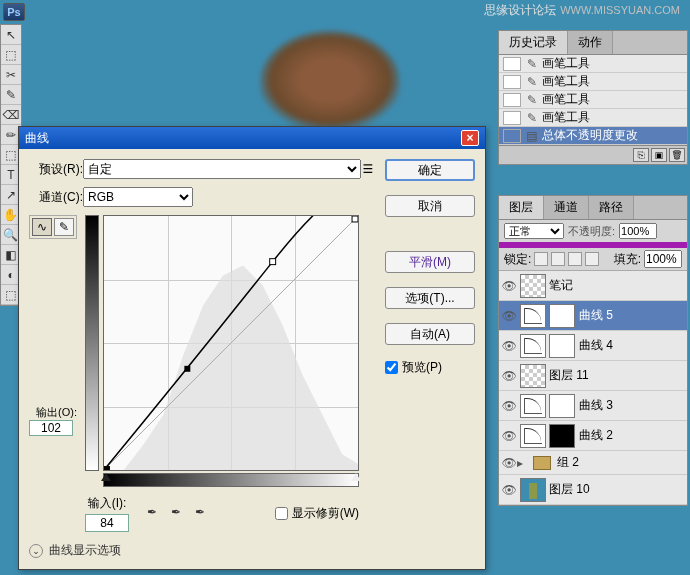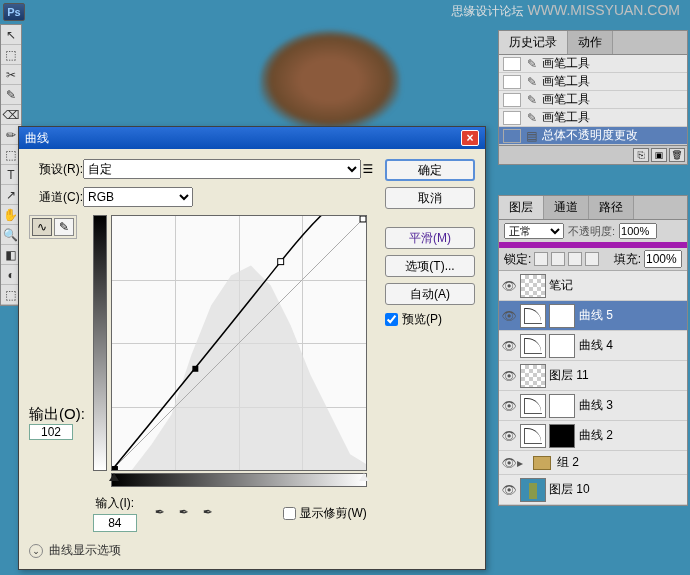--- a/index.html
+++ b/index.html
@@ -1,19 +1,19 @@
 <!DOCTYPE html>
 <html><head>
 <meta charset="utf-8">
 <style>
 * { margin: 0; padding: 0; box-sizing: border-box; font-family: "Microsoft YaHei", SimSun, sans-serif; font-size: 12px; }
 body { background: #3d8db1; width: 690px; height: 575px; position: relative; overflow: hidden; }
 
 .watermark { position: absolute; top: 2px; right: 10px; color: #e0e0e0; font-size: 11px; z-index: 1; }
-.watermark .sub { color: #c0c0c0; font-size: 14px; margin-left: 4px; }
+.watermark .sub { color: #c0c0c0; font-size: 11px; margin-left: 4px; }
 
 .ps-logo { position: absolute; top: 3px; left: 3px; width: 22px; height: 18px; background: linear-gradient(#3a5a8a, #1a3a6a); border: 1px solid #555; color: #9cf; font-weight: bold; font-size: 11px; text-align: center; line-height: 16px; border-radius: 2px; }
 
 .toolbox { position: absolute; top: 24px; left: 0; width: 22px; background: #e0e0e0; border: 1px solid #888; }
 .toolbox .tool { width: 20px; height: 20px; border-bottom: 1px solid #bbb; display: flex; align-items: center; justify-content: center; color: #333; cursor: pointer; }
 
 .canvas-person { position: absolute; top: 30px; left: 260px; width: 140px; height: 100px; background: radial-gradient(ellipse at center, #8b5a3c 30%, #6b4a2c 60%, transparent 75%); border-radius: 50% 50% 30% 30%; filter: blur(2px); }
 
 
 .history-panel { position: absolute; top: 30px; right: 2px; width: 190px; background: #d6d6d6; border: 1px solid #888; }
@@ -75,21 +75,21 @@
 .curve-grid svg { position: absolute; inset: 0; }
 .hgrad { width: 256px; height: 14px; background: linear-gradient(to right, #000, #fff); border: 1px solid #666; margin-left: 18px; margin-top: 2px; position: relative; }
 .hgrad .tri { position: absolute; top: -1px; width: 0; height: 0; border-left: 5px solid transparent; border-right: 5px solid transparent; border-bottom: 8px solid #222; }
 
 .io-row { display: flex; align-items: center; gap: 6px; margin-top: 8px; }
 .io-row .col { display: flex; flex-direction: column; align-items: center; gap: 2px; }
 .io-row input { width: 44px; height: 18px; border: 1px solid #7a9; text-align: center; }
 .droppers { display: flex; gap: 6px; margin-left: 8px; }
 .dropper { width: 18px; height: 18px; color: #333; cursor: pointer; text-align: center; }
 
-.curves-right { width: 90px; display: flex; flex-direction: column; gap: 6px; align-items: stretch; }
+.curves-right { width: 90px; display: flex; flex-direction: column; gap: 14px; align-items: stretch; }
 .btn { height: 22px; border: 1px solid #888; background: #f4f4f4; border-radius: 3px; cursor: pointer; }
 .btn.primary { border: 2px solid #5a8fd8; }
 .btn.disabled { color: #4c1d95; }
 .chk { display: flex; align-items: center; gap: 4px; }
 .chk input { width: 13px; height: 13px; }
 
 .disclosure { margin-top: 10px; display: flex; align-items: center; gap: 6px; color: #333; cursor: pointer; }
 .disclosure .chev { width: 14px; height: 14px; border: 1px solid #888; border-radius: 50%; text-align: center; line-height: 12px; font-size: 9px; }
 </style>
 </head>
@@ -244,21 +244,21 @@
         <label>通道(C):</label>
         <select style="flex:0 0 110px"><option>RGB</option></select>
       </div>
       <div style="display:flex;gap:8px;align-items:flex-start">
         <div>
           <div class="modes">
             <span class="active">∿</span>
             <span>✎</span>
           </div>
           <div style="height:160px"></div>
-          <div style="font-size:15px;text-align:center">输出(O):</div>
+          <div style="font-size:11px;text-align:right">输出(O):</div>
           <input style="width: 44px; border: 1px solid rgb(119, 170, 153); text-align: center;" value="102">
         </div>
         <div>
           <div class="curve-area">
             <div class="vgrad"></div>
             <div class="curve-grid">
               <div class="gl glv" style="left:25%"></div>
                 <div class="gl glv" style="left:50%"></div>
                 <div class="gl glv" style="left:75%"></div>
               <div class="gl glh" style="top:25%"></div>

